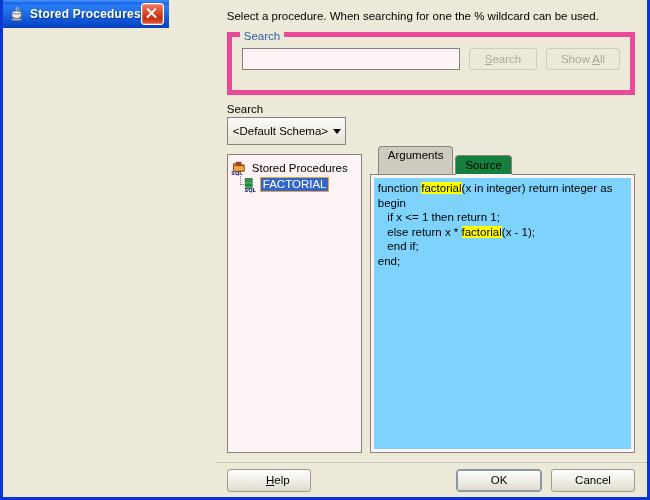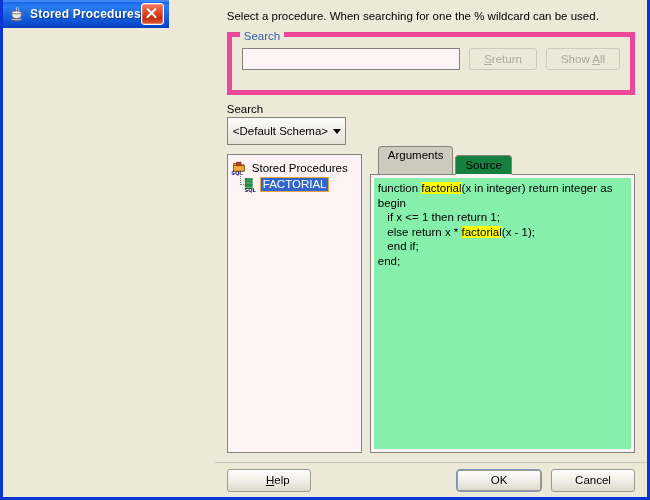--- a/index.html
+++ b/index.html
@@ -301,21 +301,21 @@
     background: #fdf2f4;
     min-height: 0;
     box-sizing: border-box;
     padding: 3px;
     overflow: hidden;
   }
   #source-area {
     width: 100%;
     height: 100%;
     box-sizing: border-box;
-    background: #86efac;
+    background: #7dd3fc;
     font-family: "Liberation Sans", sans-serif;
     font-size: 11.5px;
     line-height: 14.5px;
     white-space: pre;
     overflow: hidden;
     padding: 3px 4px;
     color: #000;
   }
   .hl { background: #ffff00; }
 
@@ -370,21 +370,21 @@
   </div>
 
   <div id="dialog-body">
 
     <div id="instruction">Select a procedure. When searching for one the % wildcard can be used.</div>
 
     <div id="search-group">
       <span id="search-group-label">Search</span>
       <div id="search-row">
         <input id="search-input" type="text" placeholder="" style="">
-        <button id="btn-search" class="btn disabled"><span class="mn">S</span><span>return</span></button>
+        <button id="btn-search" class="btn disabled"><span class="mn">S</span><span>earch</span></button>
         <button id="btn-showall" class="btn disabled"><span>Show </span><span class="mn">A</span><span>ll</span></button>
       </div>
     </div>
 
     <div id="schema-block">
       <div id="schema-label">Search</div>
       <div id="schema-combo">
         <span id="schema-value">&lt;Default Schema&gt;</span>
         <span class="caret-down"></span>
       </div>

